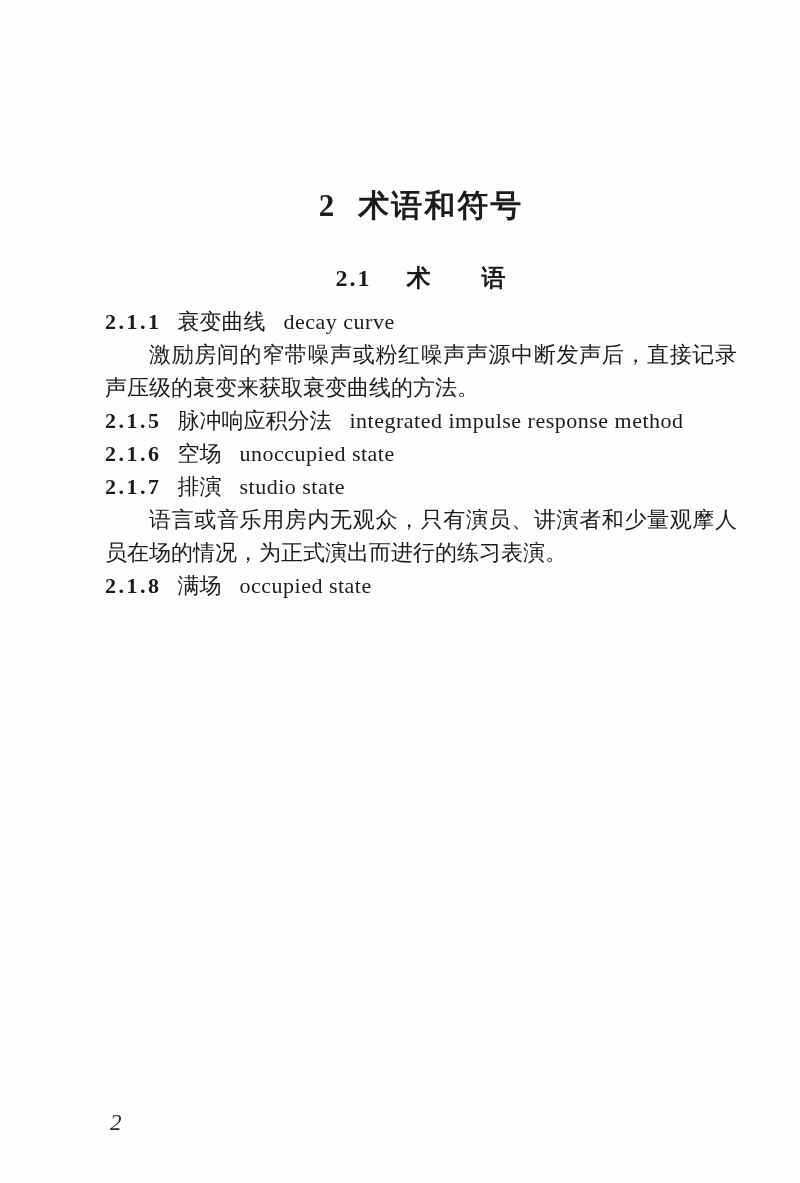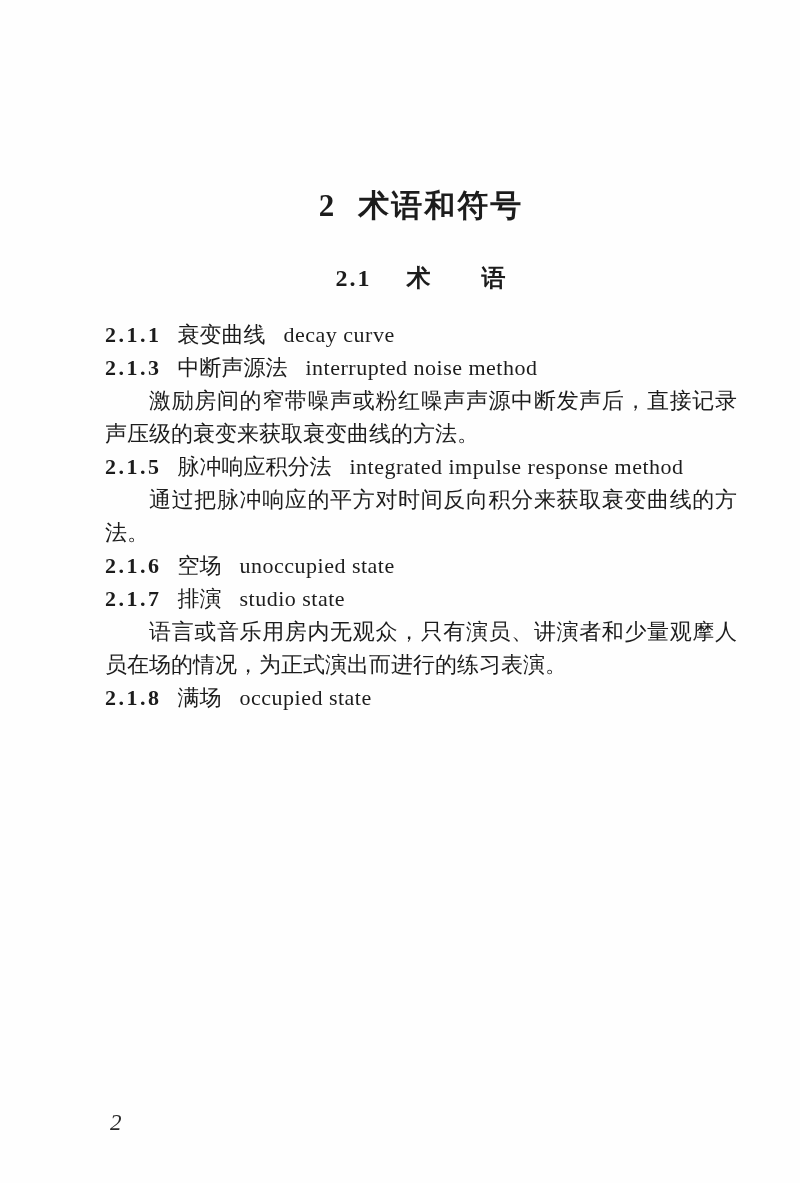--- a/index.html
+++ b/index.html
@@ -38,21 +38,21 @@
     text-align: center;
     font-size: 24px;
     font-weight: bold;
     line-height: 26px;
     white-space: nowrap;
   }
   .section-title .sec-num { margin-right: 35px; letter-spacing: 2px; }
   .section-title .sec-text { letter-spacing: 1px; }
   
   .terms {
-    margin-top: 27px;
+    margin-top: 14px;
     font-size: 22px;
     line-height: 33px;
     text-align: justify;
     text-justify: inter-character;
   }
   .term-heading {
     display: block;
     text-align: left;
   }
   .term-num {
@@ -94,32 +94,28 @@
     <div class="terms">
 
       <div class="term">
         <span class="term-heading">
           <span class="term-num">2.1.1</span><span class="term-zh">衰变曲线</span><span class="term-en">decay curve</span>
         </span>
       </div>
 
 
       <div class="term">
-        <span class="term-heading">
-          <span class="term-num">2.1.3</span><span class="term-zh">中断声源法</span><span class="term-en">interrupted noise method</span>
-        </span>
         <p class="term-body">激励房间的窄带噪声或粉红噪声声源中断发声后，直接记录声压级的衰变来获取衰变曲线的方法。</p>
       </div>
 
 
       <div class="term">
         <span class="term-heading">
           <span class="term-num">2.1.5</span><span class="term-zh">脉冲响应积分法</span><span class="term-en">integrated impulse response method</span>
         </span>
-        <p class="term-body">通过把脉冲响应的平方对时间反向积分来获取衰变曲线的方法。</p>
       </div>
 
       <div class="term">
         <span class="term-heading">
           <span class="term-num">2.1.6</span><span class="term-zh">空场</span><span class="term-en">unoccupied state</span>
         </span>
       </div>
 
       <div class="term">
         <span class="term-heading">

